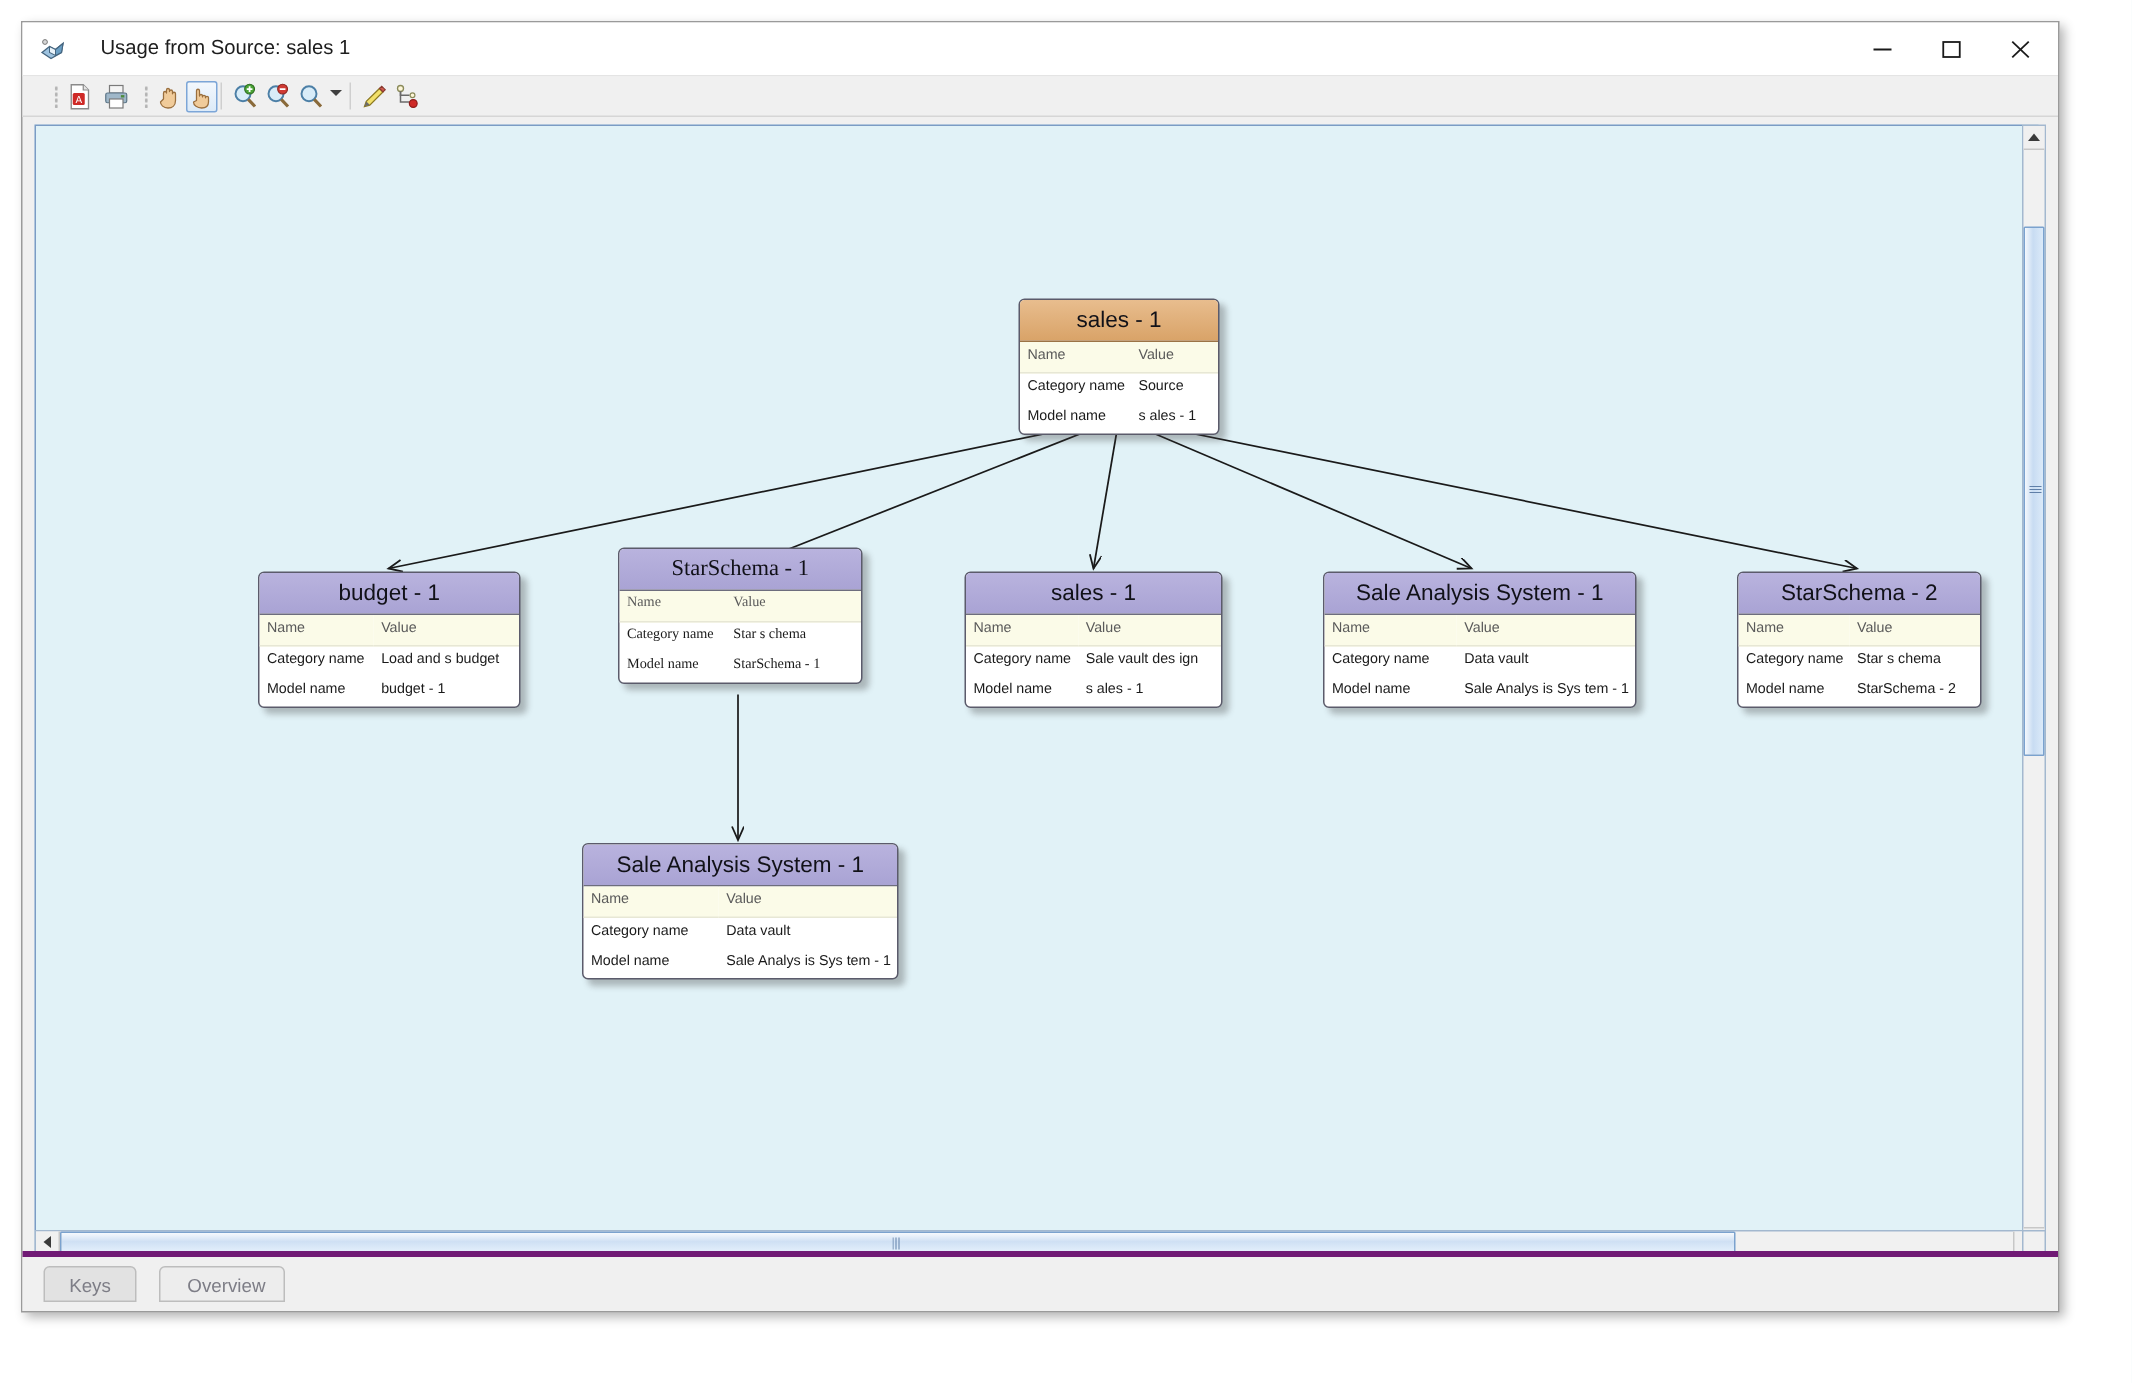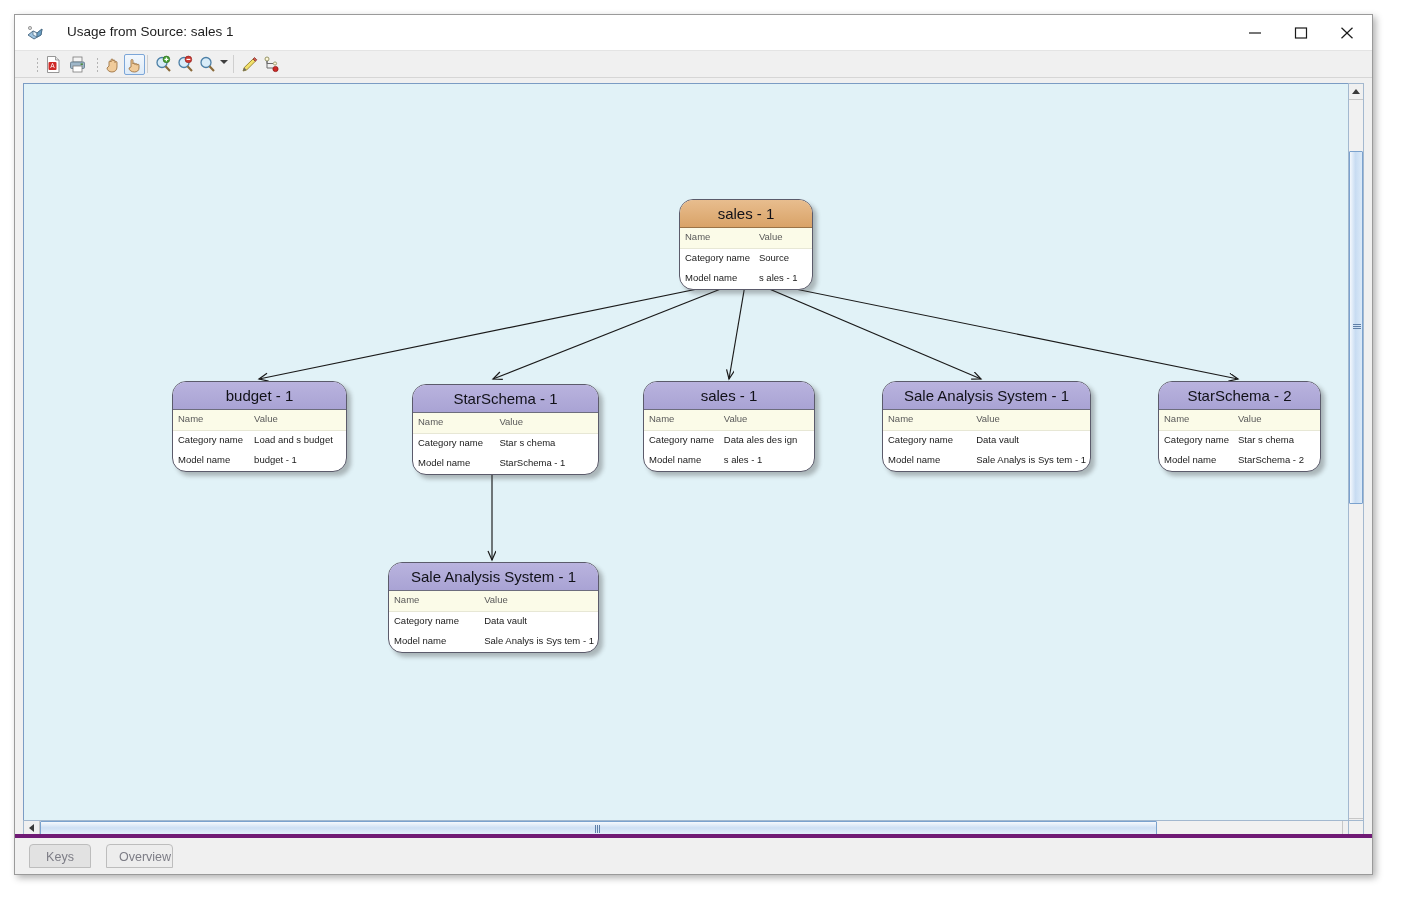--- a/index.html
+++ b/index.html
@@ -112,21 +112,21 @@
     background: #e1f2f7;
     overflow: hidden;
   }
   .canvas-svg { position: absolute; left: 0; top: 0; }
 
   
   .node {
     position: absolute;
     box-sizing: border-box;
     border: 1px solid #5b5b6b;
-    border-radius: 14px;
+    border-radius: 4px;
     background: #ffffff;
     box-shadow: 4px 4px 4px rgba(60,60,60,0.33);
     overflow: hidden;
   }
   .node-header {
     height: 27px;
     line-height: 27px;
     text-align: center;
     font-size: 15px;
     color: #111118;
@@ -408,21 +408,21 @@
                   <td class="col-name">Category name</td>
                   <td>Load and s budget</td>
                 </tr>
                 <tr>
                   <td class="col-name">Model name</td>
                   <td>budget -  1</td>
                 </tr>
               </tbody>
             </table>
           </div>
-          <div class="node" style="left: 388px; top: 300px; width: 187px;">
+          <div class="node" style="left: 388px; top: 281px; width: 163px; font-family: Liberation Serif, serif;">
             <div class="node-header">StarSchema - 1</div>
             <table class="node-table">
               <tbody>
                 <tr class="hdr">
                   <td class="col-name">Name</td>
                   <td>Value</td>
                 </tr>
                 <tr class="sep">
                   <td class="col-name">Category name</td>
                   <td>Star s chema</td>
@@ -437,21 +437,21 @@
           <div class="node" style="left: 619px; top: 297px; width: 172px;">
             <div class="node-header">sales - 1</div>
             <table class="node-table">
               <tbody>
                 <tr class="hdr">
                   <td class="col-name">Name</td>
                   <td>Value</td>
                 </tr>
                 <tr class="sep">
                   <td class="col-name">Category name</td>
-                  <td>Data ales des ign</td>
+                  <td>Sale vault des ign</td>
                 </tr>
                 <tr>
                   <td class="col-name">Model name</td>
                   <td>s ales  -  1</td>
                 </tr>
               </tbody>
             </table>
           </div>
           <div class="node" style="left: 858px; top: 297px; width: 209px;">
             <div class="node-header">Sale Analysis System - 1</div>
@@ -542,16 +542,16 @@
         <svg width="16" height="14">
             <path d="M6 3 L6 11 L11 7 Z" fill="#3a3a3a"></path>
           </svg>
       </div>
     </div>
 
     <div class="sb-corner"></div>
 
     <div class="tabstrip">
         <div class="tab" style="left: 14px; width: 62px; text-align: center;">Keys</div>
-        <div class="tab active" style="left: 91px; width: 67px; text-align: left;">Overview</div>
+        <div class="tab active" style="left: 91px; width: 84px; text-align: right;">Overview</div>
       </div>
   </div>
 </div>
 
 </body></html>

